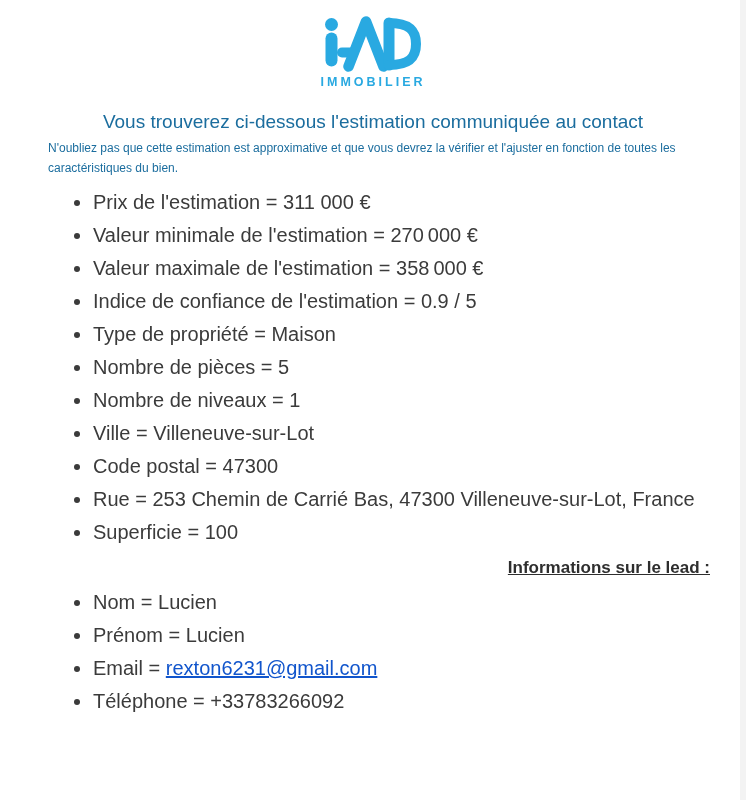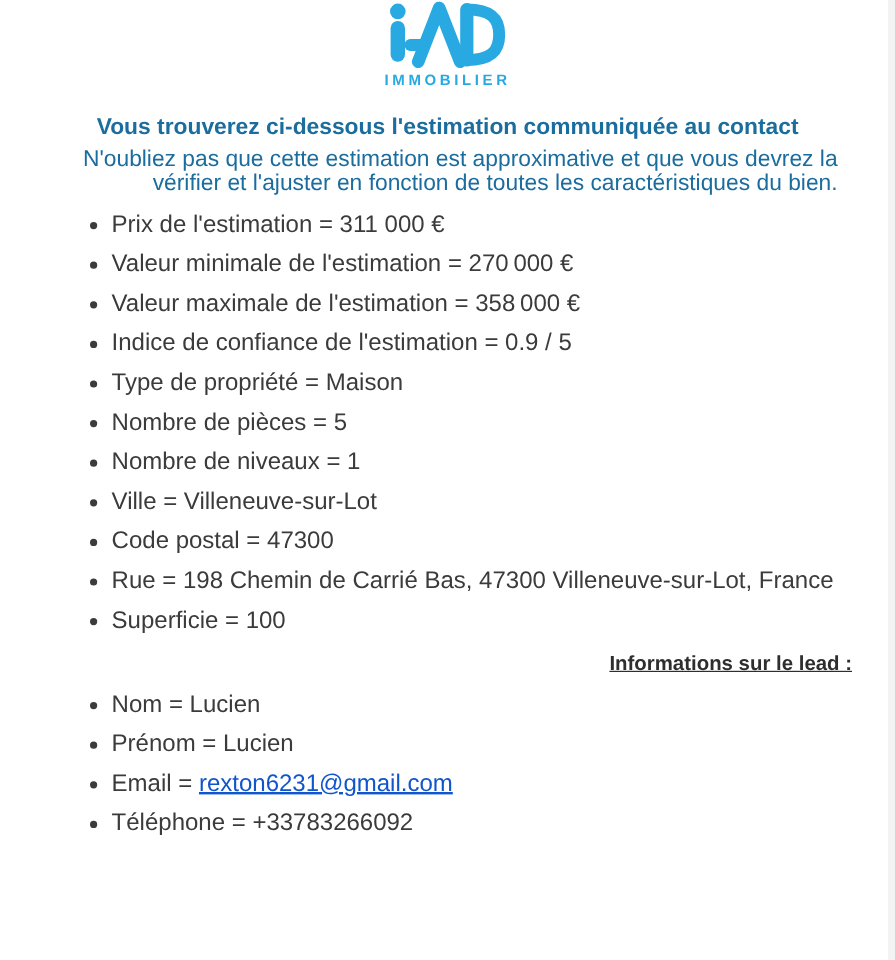--- a/index.html
+++ b/index.html
@@ -15,43 +15,43 @@
     width:746px;height:800px;
     background:#ffffff;
     font-family:"Liberation Sans", sans-serif;
     position:relative;
     overflow:hidden;
   }
   .page-right-edge{
     position:absolute;right:0;top:0;width:6px;height:100%;
     background:#f3f3f3;
   }
-  .logo-wrap{padding-top:1px;text-align:center;}
+  .logo-wrap{padding-top:16px;text-align:center;}
   .logo-svg{display:block;margin:0 auto;width:100px;height:56px;}
   .logo-tagline{
     color:var(--blue-brand);
     font-weight:bold;
     font-size:12.5px;
     letter-spacing:3px;
     margin-top:3px;
     text-align:center;
   }
   .intro-title{
     color:var(--blue-heading);
-    font-weight:bold;
+    font-weight:normal;
     font-size:19px;
     text-align:center;
     margin-top:22px;
     padding:0 20px;
   }
   .intro-subtitle{
     color:var(--blue-heading);
-    font-size:19px;
+    font-size:12px;
     line-height:20px;
-    text-align:right;
+    text-align:left;
     max-width:650px;
     margin:5px auto 0;
   }
   .section{margin:0 36px;}
   .section-heading{
     margin-top:17px;
     font-size:17px;
     font-weight:bold;
     text-decoration:underline;
     color:var(--text-heading);
@@ -98,21 +98,21 @@
   <ul class="bullet-list">
     <li>Prix de l'estimation = 311 000 €</li>
     <li>Valeur minimale de l'estimation = 270 000 €</li>
     <li>Valeur maximale de l'estimation = 358 000 €</li>
     <li>Indice de confiance de l'estimation = 0.9 / 5</li>
     <li>Type de propriété = Maison</li>
     <li>Nombre de pièces = 5</li>
     <li>Nombre de niveaux = 1</li>
     <li>Ville = Villeneuve-sur-Lot</li>
     <li>Code postal = 47300</li>
-    <li>Rue = 198 Chemin de Carrié Bas, 47300 Villeneuve-sur-Lot, France</li>
+    <li>Rue = 253 Chemin de Carrié Bas, 47300 Villeneuve-sur-Lot, France</li>
     <li>Superficie = 100</li>
   </ul>
 </div>
 
 <div class="section">
   <div class="section-heading lead">Informations sur le lead :</div>
   <ul class="bullet-list">
     <li>Nom = Lucien</li>
     <li>Prénom = Lucien</li>
     <li>

